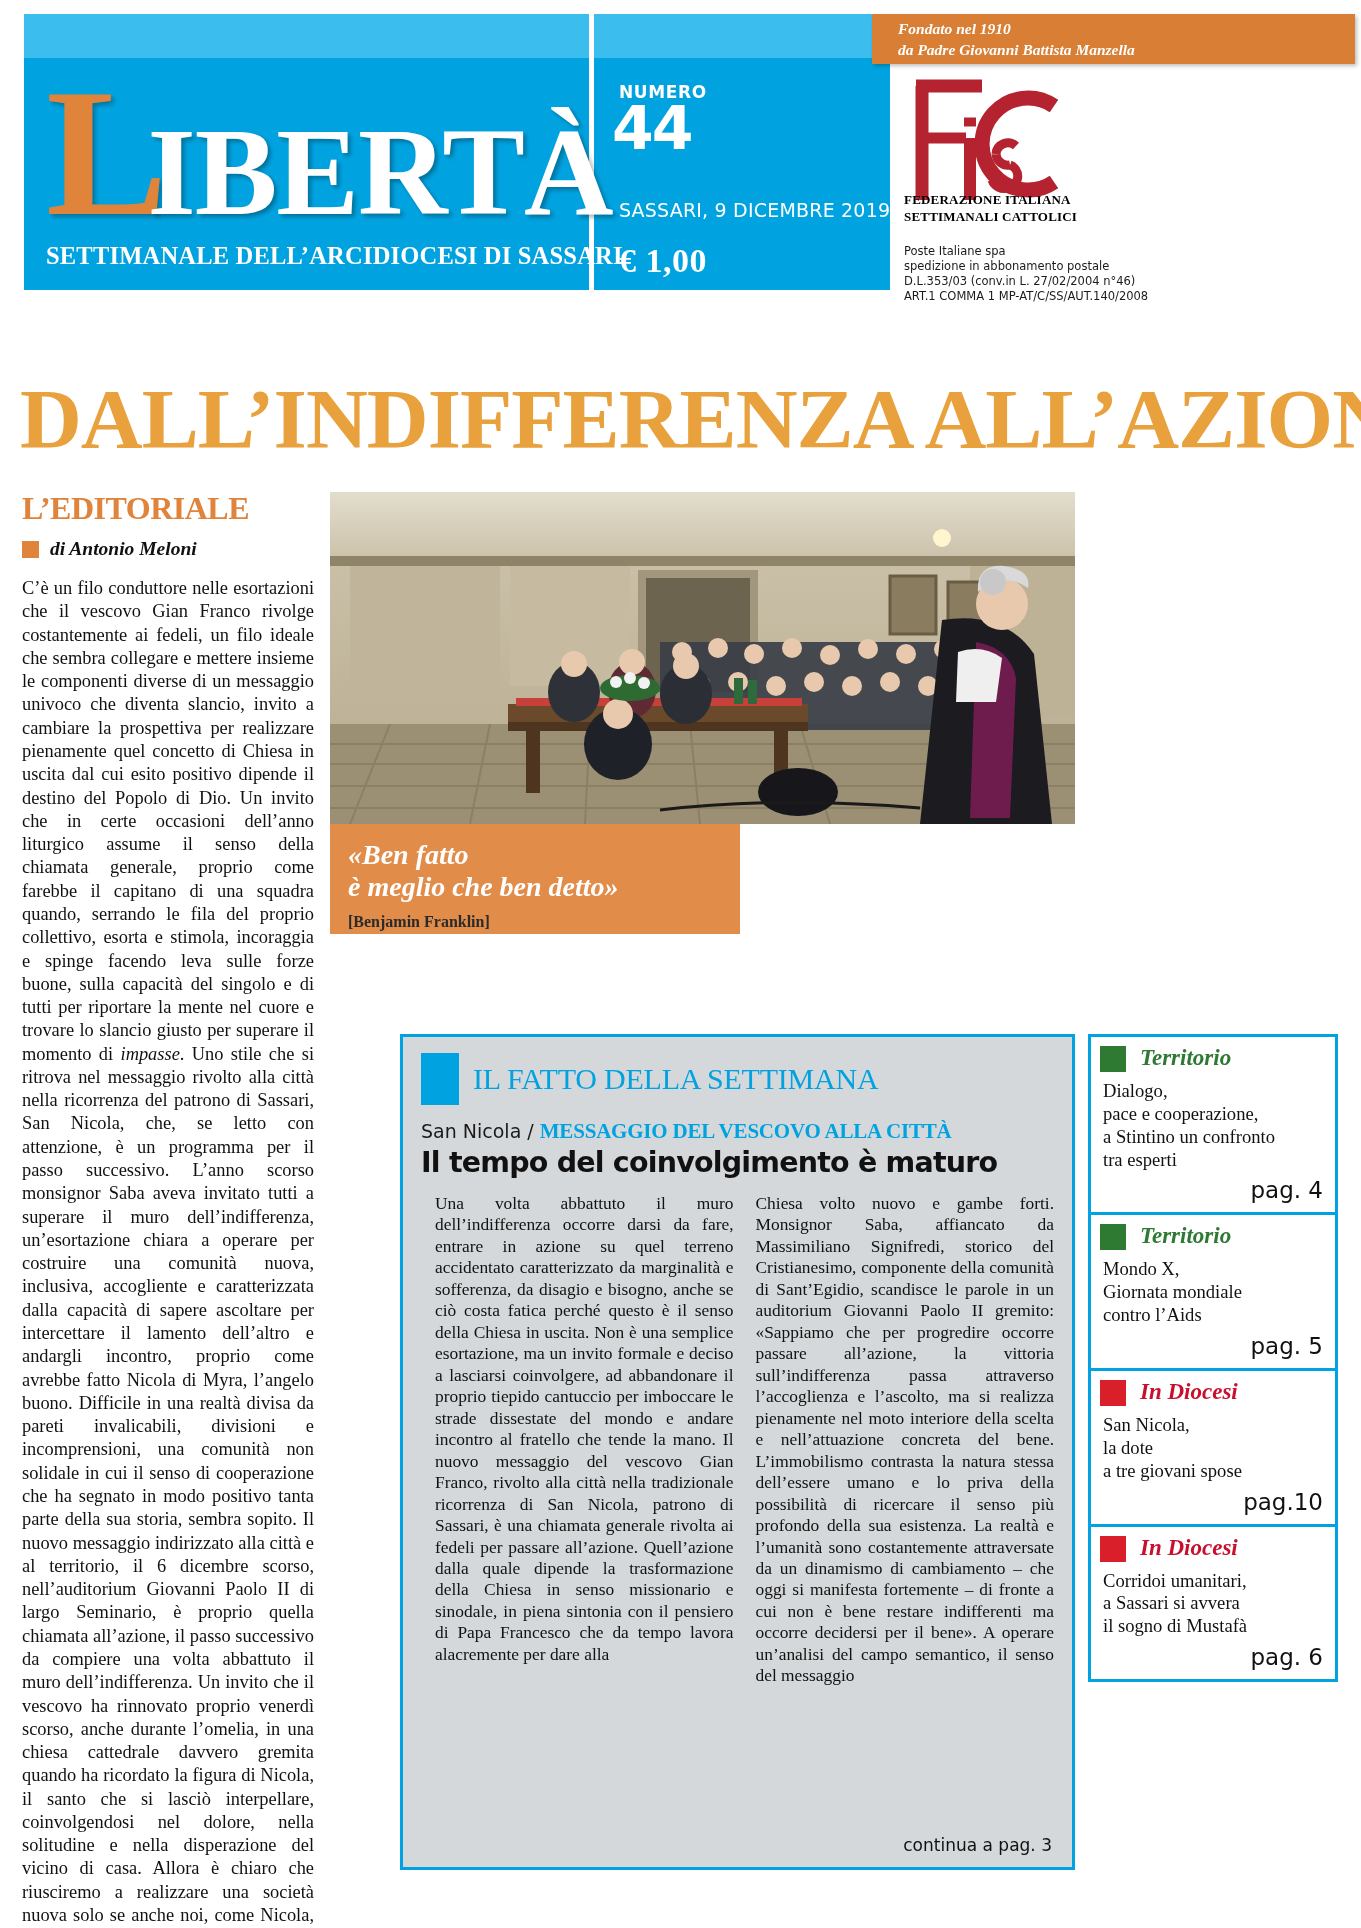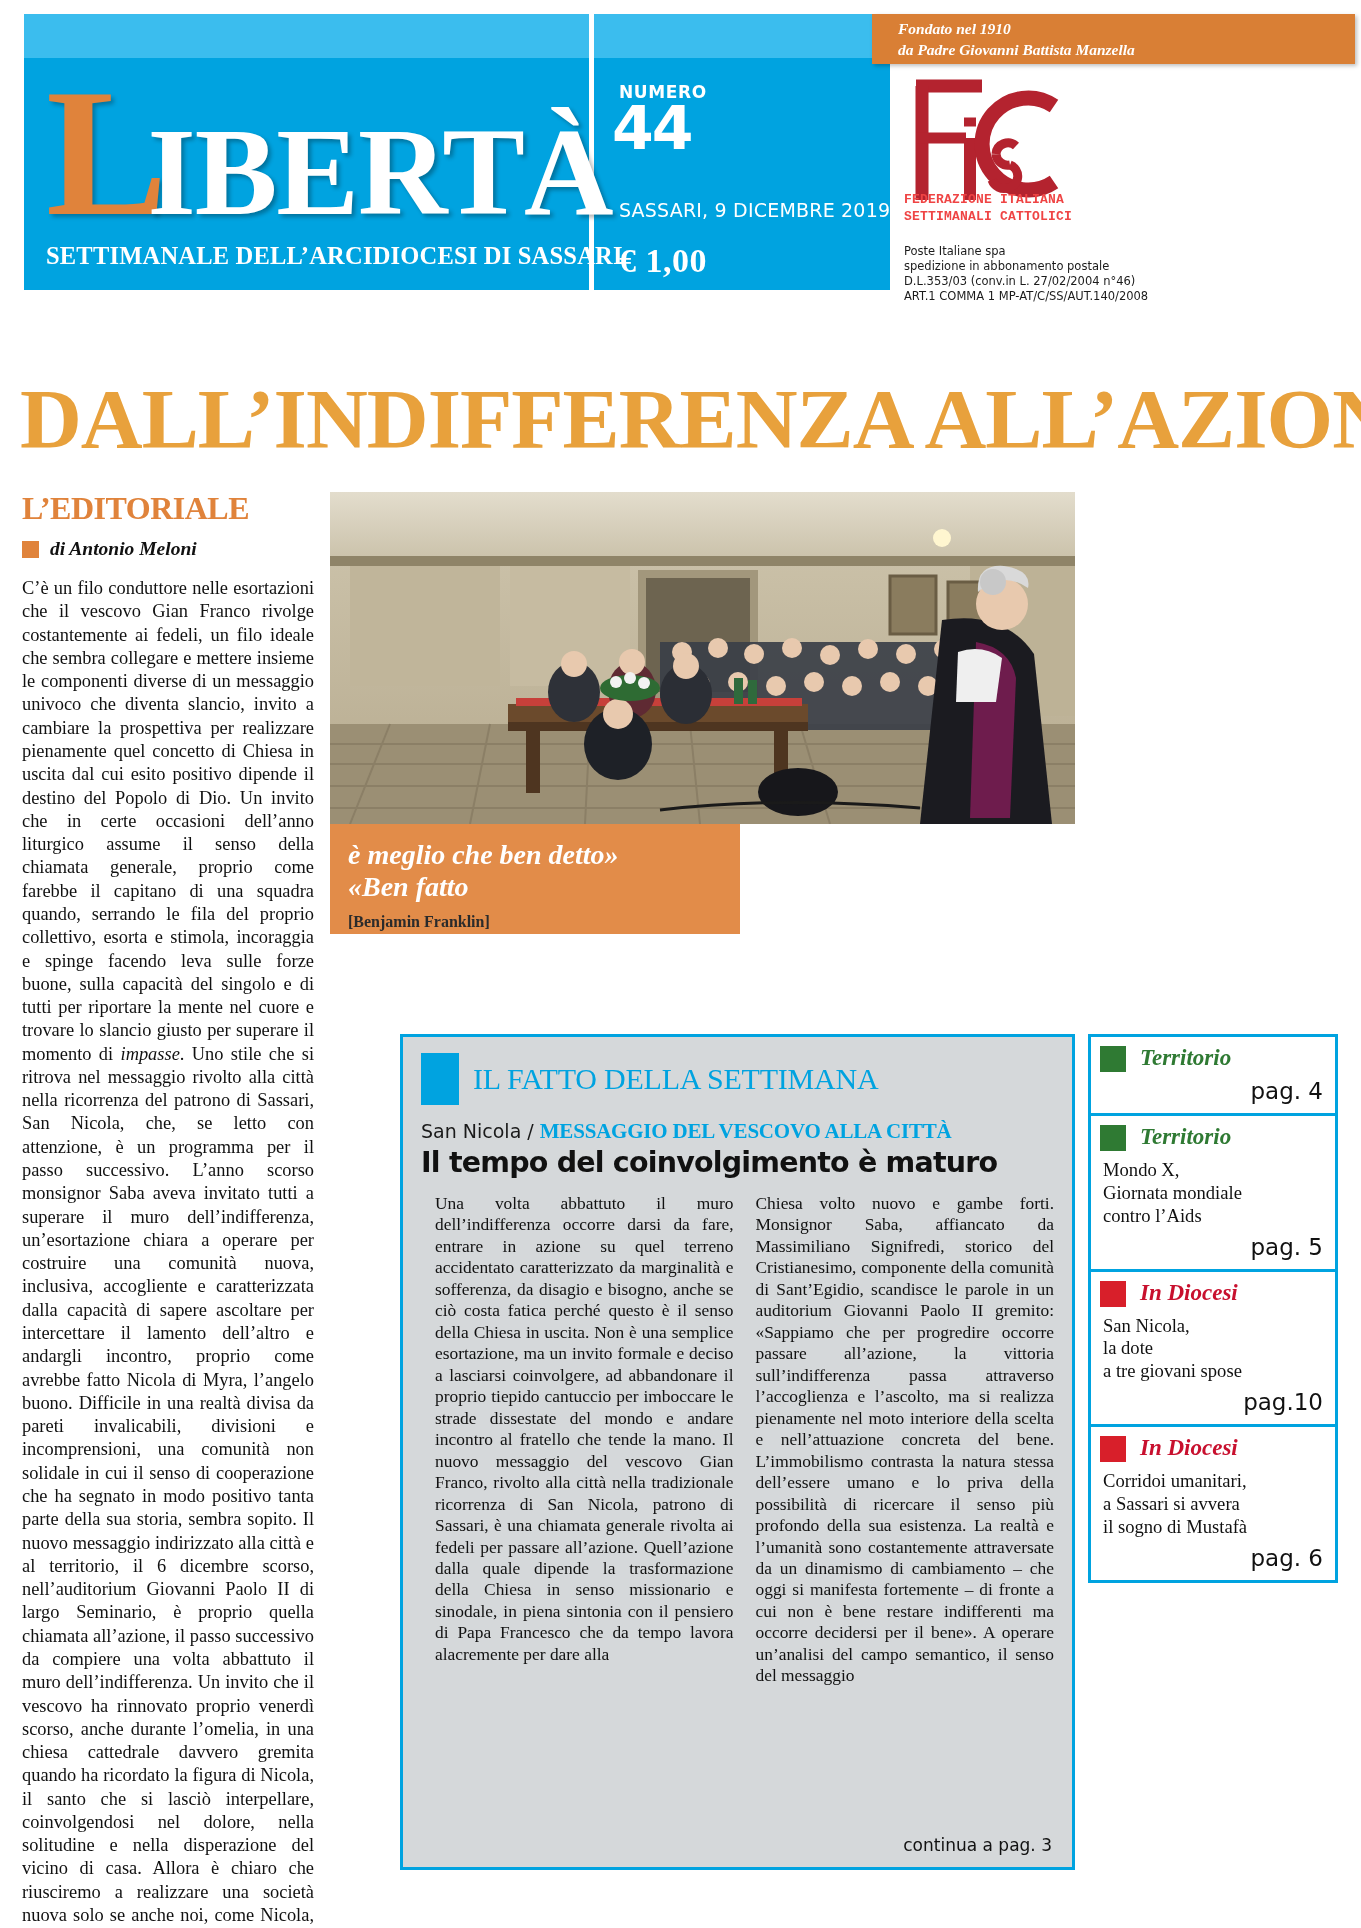--- a/index.html
+++ b/index.html
@@ -74,22 +74,22 @@
     color:#ffffff;font-family:"Liberation Serif", serif;
     font-style:italic;font-weight:bold;font-size:15.5px;
     line-height:1.34;padding-left:26px;
   }
   .mh-founded .l1{padding-top:5px;}
 
   .fisc{position:absolute;left:880px;top:62px;width:200px;height:135px;}
   .fisc svg{display:block;}
   .fisc-cap{
     position:absolute;left:880px;top:178px;
-    font-family:Liberation Mono, monospace;font-weight:bold;
-    font-size:13px;color:#ef4444;line-height:1.28;letter-spacing:.2px;
+    font-family:Liberation Serif, serif;font-weight:bold;
+    font-size:13px;color:#000000;line-height:1.28;letter-spacing:.2px;
   }
   .poste{
     position:absolute;left:880px;top:230px;width:420px;
     font-family:"DejaVu Sans", sans-serif;font-size:11.5px;
     color:#1b1b1b;line-height:1.3;
   }
 
   
   .bighead{
     position:absolute;left:20px;top:378px;width:1325px;
@@ -372,22 +372,22 @@
       </g>
 
       <ellipse cx="468" cy="300" rx="40" ry="24" fill="#17171b"></ellipse>
 
       <path d="M330 318 q120 -14 260 -2" stroke="#1a1a1a" stroke-width="3" fill="none"></path>
     </svg>
   </div>
 
   <div class="caption">
     <div class="cap-q">
+      <div>«Ben fatto</div>
       <div>è meglio che ben detto»</div>
-      <div>«Ben fatto</div>
     </div>
     <div class="cap-src">[Benjamin Franklin]</div>
   </div>
 
   <div class="fact">
     <div class="fact-head">
       <span class="fact-sq"></span>
       <span class="fact-title">IL FATTO DELLA SETTIMANA</span>
     </div>
     <div class="fact-kicker"><span>San Nicola / </span><b>MESSAGGIO DEL VESCOVO ALLA CITTÀ</b></div>
@@ -399,20 +399,26 @@
     <div class="fact-cont">continua a pag. 3</div>
   </div>
 
   <div class="side">
 
     <div class="side-box">
       <div class="sb-head">
         <span class="sb-sq" id="sq0" style="background: rgb(47, 122, 51);"></span>
         <span class="sb-cat" id="cat0" style="color: rgb(47, 122, 51);">Territorio</span>
       </div>
+      <div class="sb-lines" id="ln0">
+          <div>Dialogo,</div>
+          <div>pace e cooperazione,</div>
+          <div>a Stintino un confronto</div>
+          <div>tra esperti</div>
+        </div>
       <div class="sb-pag">pag. 4</div>
     </div>
 
     <div class="side-box">
       <div class="sb-head">
         <span class="sb-sq" id="sq1" style="background: rgb(47, 122, 51);"></span>
         <span class="sb-cat" id="cat1" style="color: rgb(47, 122, 51);">Territorio</span>
       </div>
       <div class="sb-lines" id="ln1">
           <div>Mondo X,</div>

